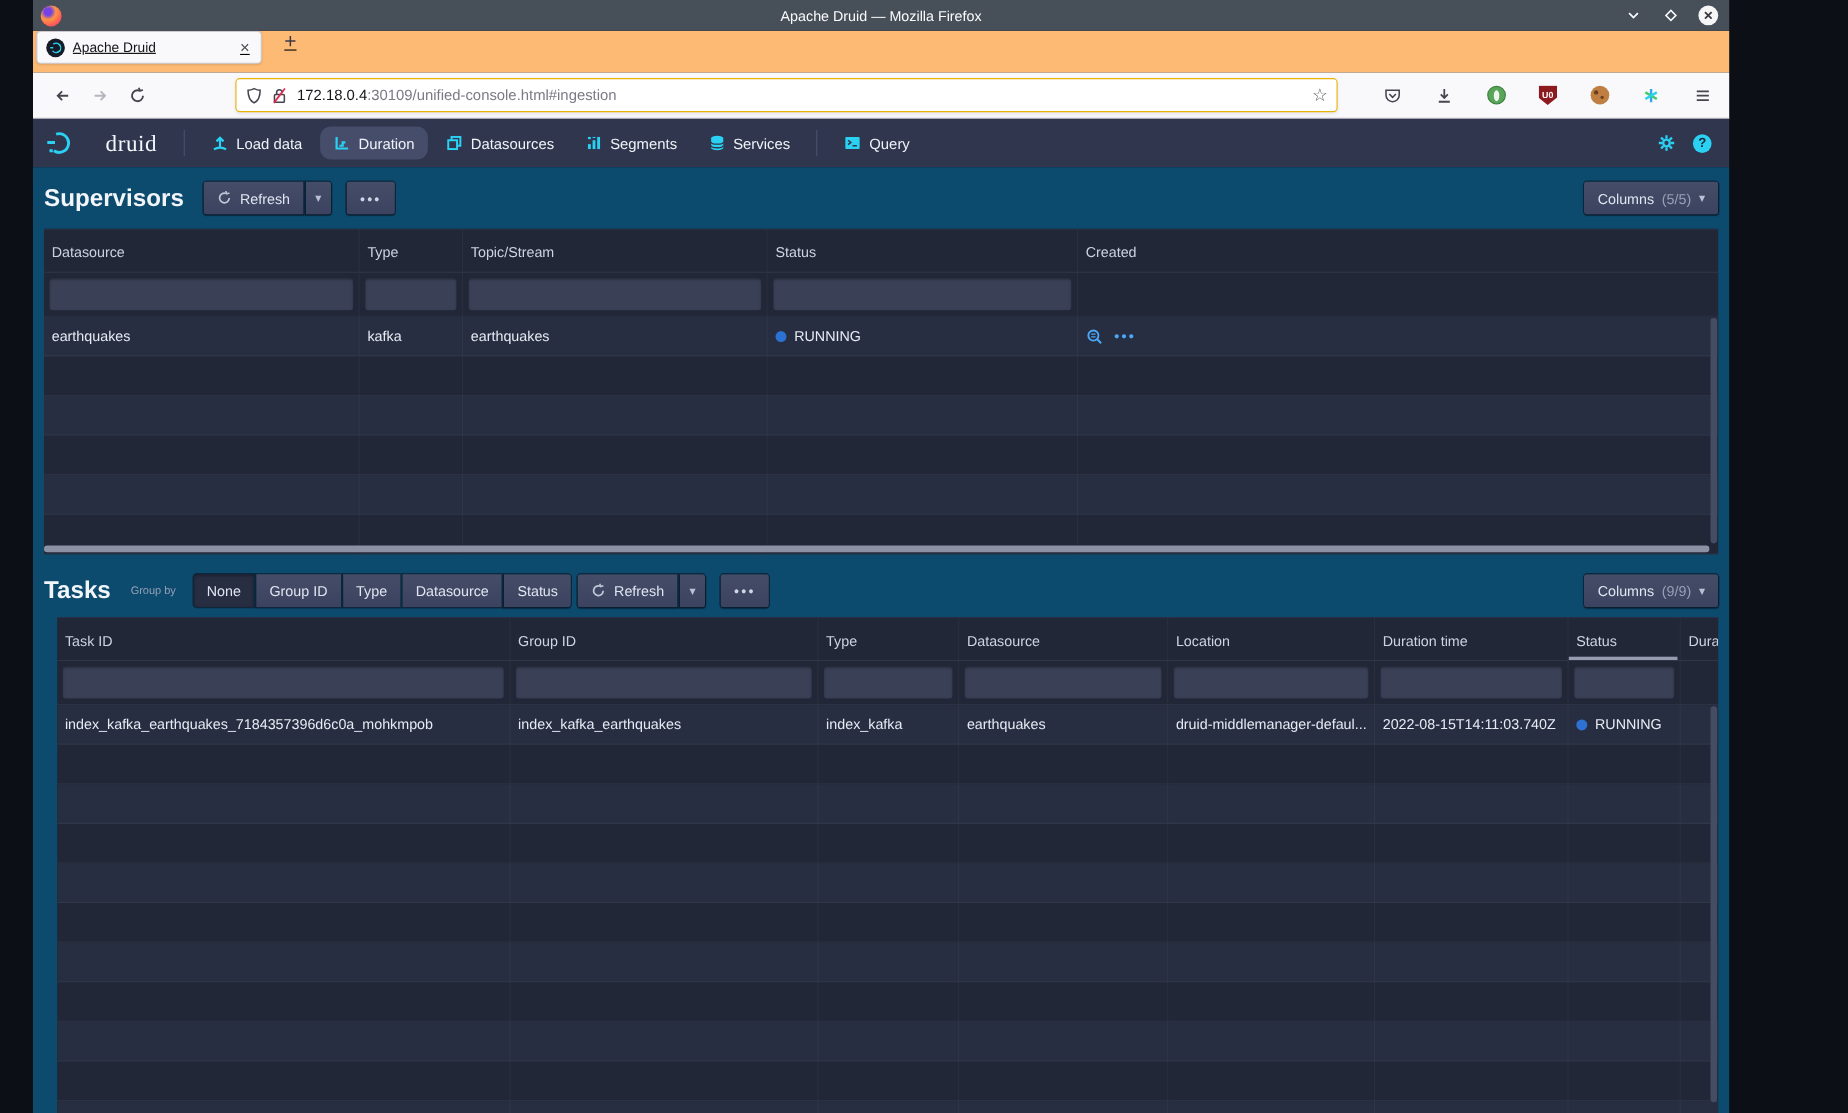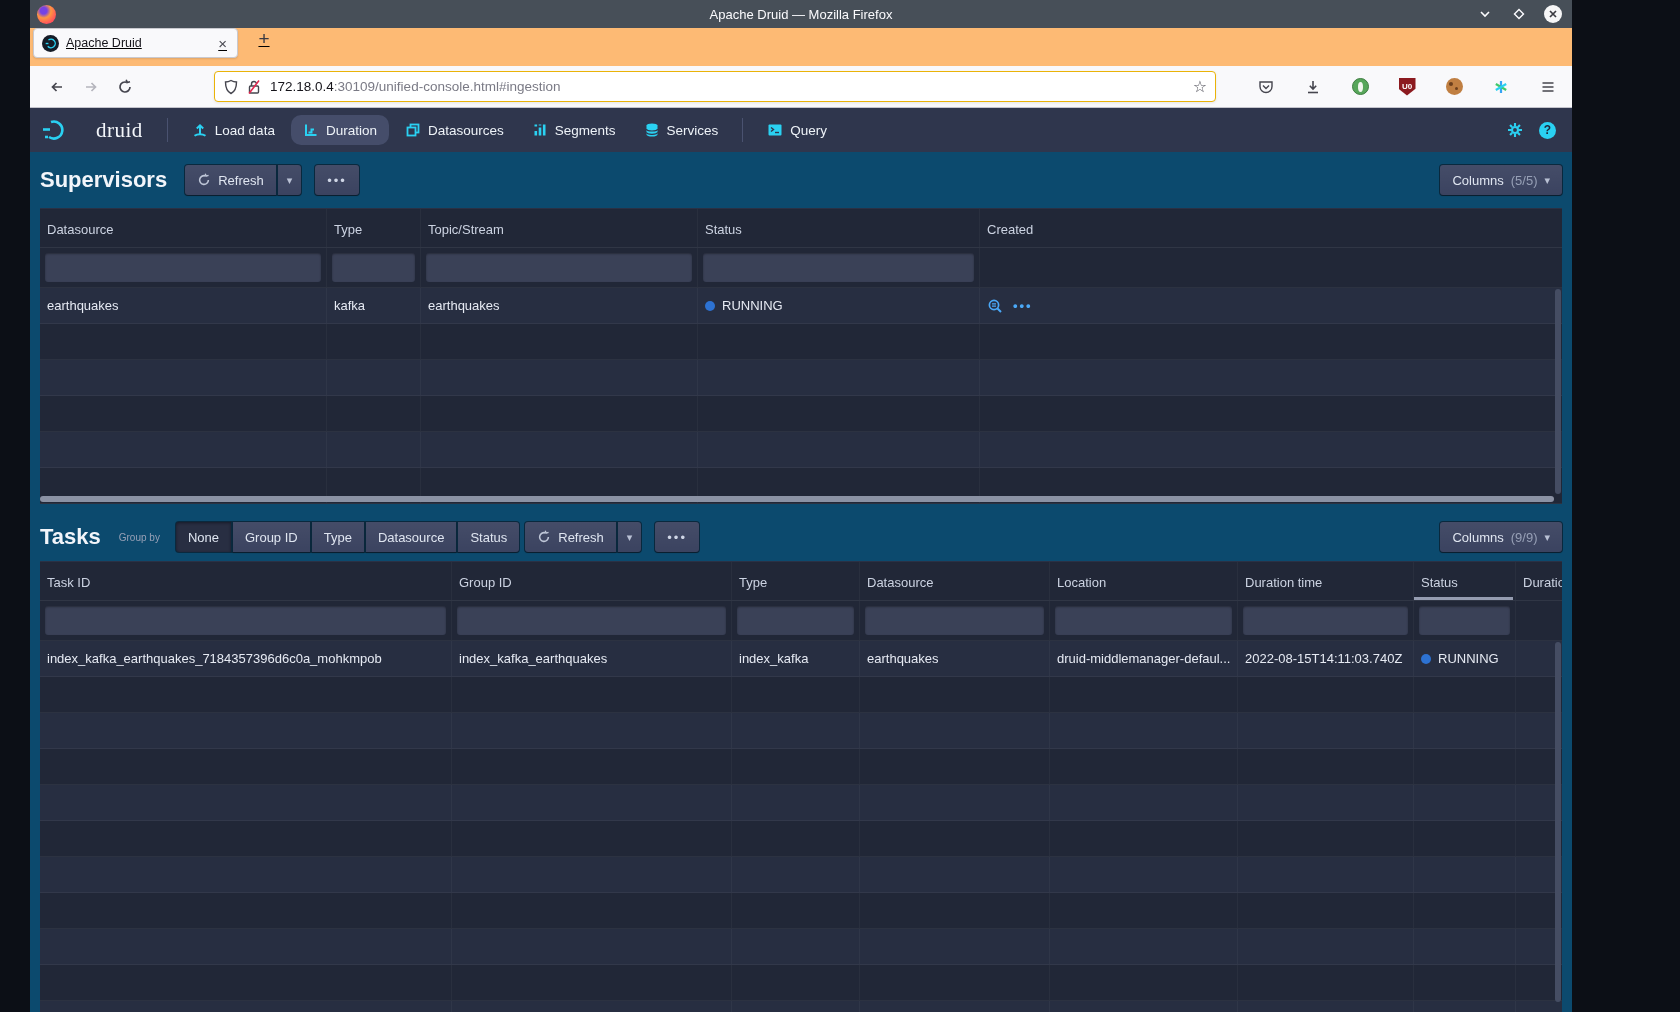--- a/index.html
+++ b/index.html
@@ -71,21 +71,21 @@
   .seg-group { display:flex; gap:2px; margin-right:6px; }
   .seg-group .btn { border-radius:0; }
   .seg-group .btn:first-child { border-radius:3px 0 0 3px; }
   .seg-group .btn:last-child { border-radius:0 3px 3px 0; }
   .spacer { flex:1; }
   .caret-glyph { font-size:11px; color:#b9c1d4; }
 
   
   .table { position:relative; background:#212737; flex:0 0 auto; overflow:hidden; border-top:1px solid #2a3145; }
   .table.sup-table { height:296px; }
-  .table.tasks-table { flex:1 1 auto; }
+  .table.tasks-table { flex:1 1 auto;margin-left:12px; }
   .tr { display:grid; }
   .sup-grid { grid-template-columns:287px 94px 277px 282px 1fr; }
   .tasks-grid { grid-template-columns:412px 280px 128px 190px 188px 176px 102px 1fr; }
   .th, .td { border-right:1px solid rgba(255,255,255,.04); overflow:hidden; white-space:nowrap; }
   .th:last-child, .td:last-child { border-right:none; }
   .th { color:#ccd3e2; font-size:13px; padding:13px 7px 10px; position:relative; }
   .thead { border-bottom:1px solid rgba(255,255,255,.07); }
   .th.sorted::after { content:""; position:absolute; left:0; right:2px; bottom:0; height:3px; background:#959cb0; }
   .tfilter { border-bottom:1px solid rgba(255,255,255,.05); }
   .tfilter .td { padding:5px; }

